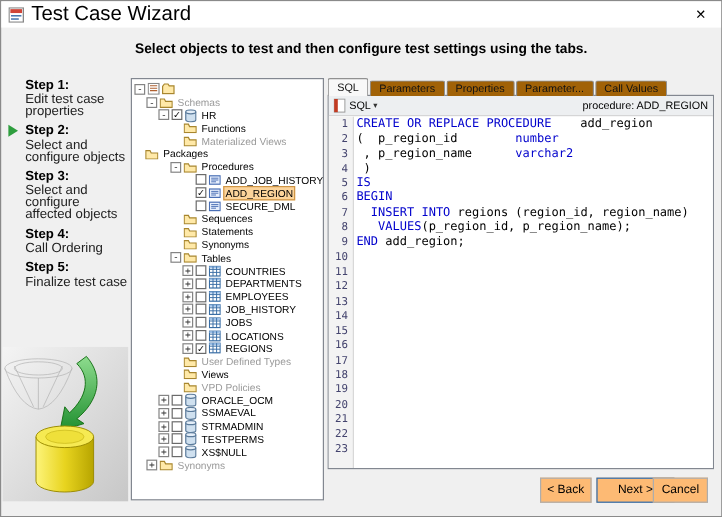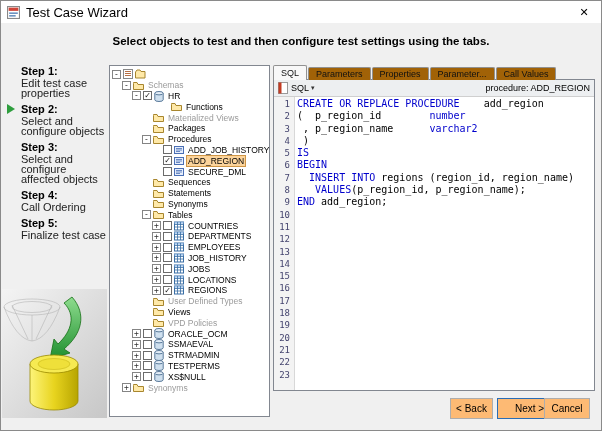--- a/index.html
+++ b/index.html
@@ -7,21 +7,21 @@
   body{
     position:relative;
     font-family:"Liberation Sans",sans-serif;
     background:#f0f0f0;
     border:1px solid #8a8a8a;
     overflow:hidden;
   }
   
   .titlebar{position:absolute;top:0;left:0;right:0;height:22px;background:#ffffff;display:flex;align-items:center;padding-left:6px;}
   .app-icon{width:14px;height:14px;display:inline-flex;align-items:center;}
-  .title-text{font-size:13px;color:#000;margin-left:5px;}
+  .title-text{font-size:17px;color:#000;margin-left:5px;}
   .close-btn{margin-left:auto;width:34px;height:22px;display:flex;align-items:center;justify-content:center;font-size:11px;color:#000;cursor:default;}
   
   .instruction{position:absolute;top:34px;left:0;right:0;text-align:center;font-weight:bold;font-size:11.5px;color:#000;}
   
   .steps{position:absolute;left:20px;top:64px;width:86px;}
   .step{position:relative;margin-bottom:2px;}
   .step-title{font-weight:bold;font-size:11px;color:#000;margin-bottom:1px;}
   .step-desc{font-size:11px;line-height:10px;color:#222;margin-bottom:5px;}
   .step-arrow{position:absolute;left:-14px;top:1px;width:0;height:0;
     border-left:8px solid var(--step-arrow,#2e9e3e);
@@ -160,39 +160,39 @@
       <span class="expand">-</span>
       <span class="cb">✓</span>
       <span class="ticon">
         <svg width="10" height="11" viewBox="0 0 10 11">
           <path d="M0.8 2.2 L0.8 8.8 A4.2 1.7 0 0 0 9.2 8.8 L9.2 2.2" fill="#cfe0ef" stroke="#5a7a9a"></path>
           <ellipse cx="5" cy="2.2" rx="4.2" ry="1.7" fill="#e4eef8" stroke="#5a7a9a"></ellipse>
         </svg>
       </span>
       <span class="tlabel">HR</span>
     </div>
-    <div class="tree-row" style="padding-left: 32px; margin-left: 18px;">
+    <div class="tree-row" style="padding-left: 32px;">
       <span class="exp-sp"></span>
       <span class="ticon">
         <svg width="11" height="9" viewBox="0 0 11 9">
           <path d="M0.5 2.5 L0.5 8.5 L10.5 8.5 L10.5 3.5 L5 3.5 L4 1.5 L0.5 1.5 Z" fill="#ffe9a8" stroke="#a8862e"></path>
         </svg>
       </span>
       <span class="tlabel">Functions</span>
     </div>
     <div class="tree-row" style="padding-left: 32px;">
       <span class="exp-sp"></span>
       <span class="ticon">
         <svg width="11" height="9" viewBox="0 0 11 9">
           <path d="M0.5 2.5 L0.5 8.5 L10.5 8.5 L10.5 3.5 L5 3.5 L4 1.5 L0.5 1.5 Z" fill="#ffe9a8" stroke="#a8862e"></path>
         </svg>
       </span>
       <span class="tlabel gray">Materialized Views</span>
     </div>
-    <div class="tree-row" style="padding-left: 32px;">
+    <div class="tree-row" style="">
       <span class="exp-sp"></span>
       <span class="ticon">
         <svg width="11" height="9" viewBox="0 0 11 9">
           <path d="M0.5 2.5 L0.5 8.5 L10.5 8.5 L10.5 3.5 L5 3.5 L4 1.5 L0.5 1.5 Z" fill="#ffe9a8" stroke="#a8862e"></path>
         </svg>
       </span>
       <span class="tlabel">Packages</span>
     </div>
     <div class="tree-row" style="padding-left: 32px;">
       <span class="expand">-</span>

